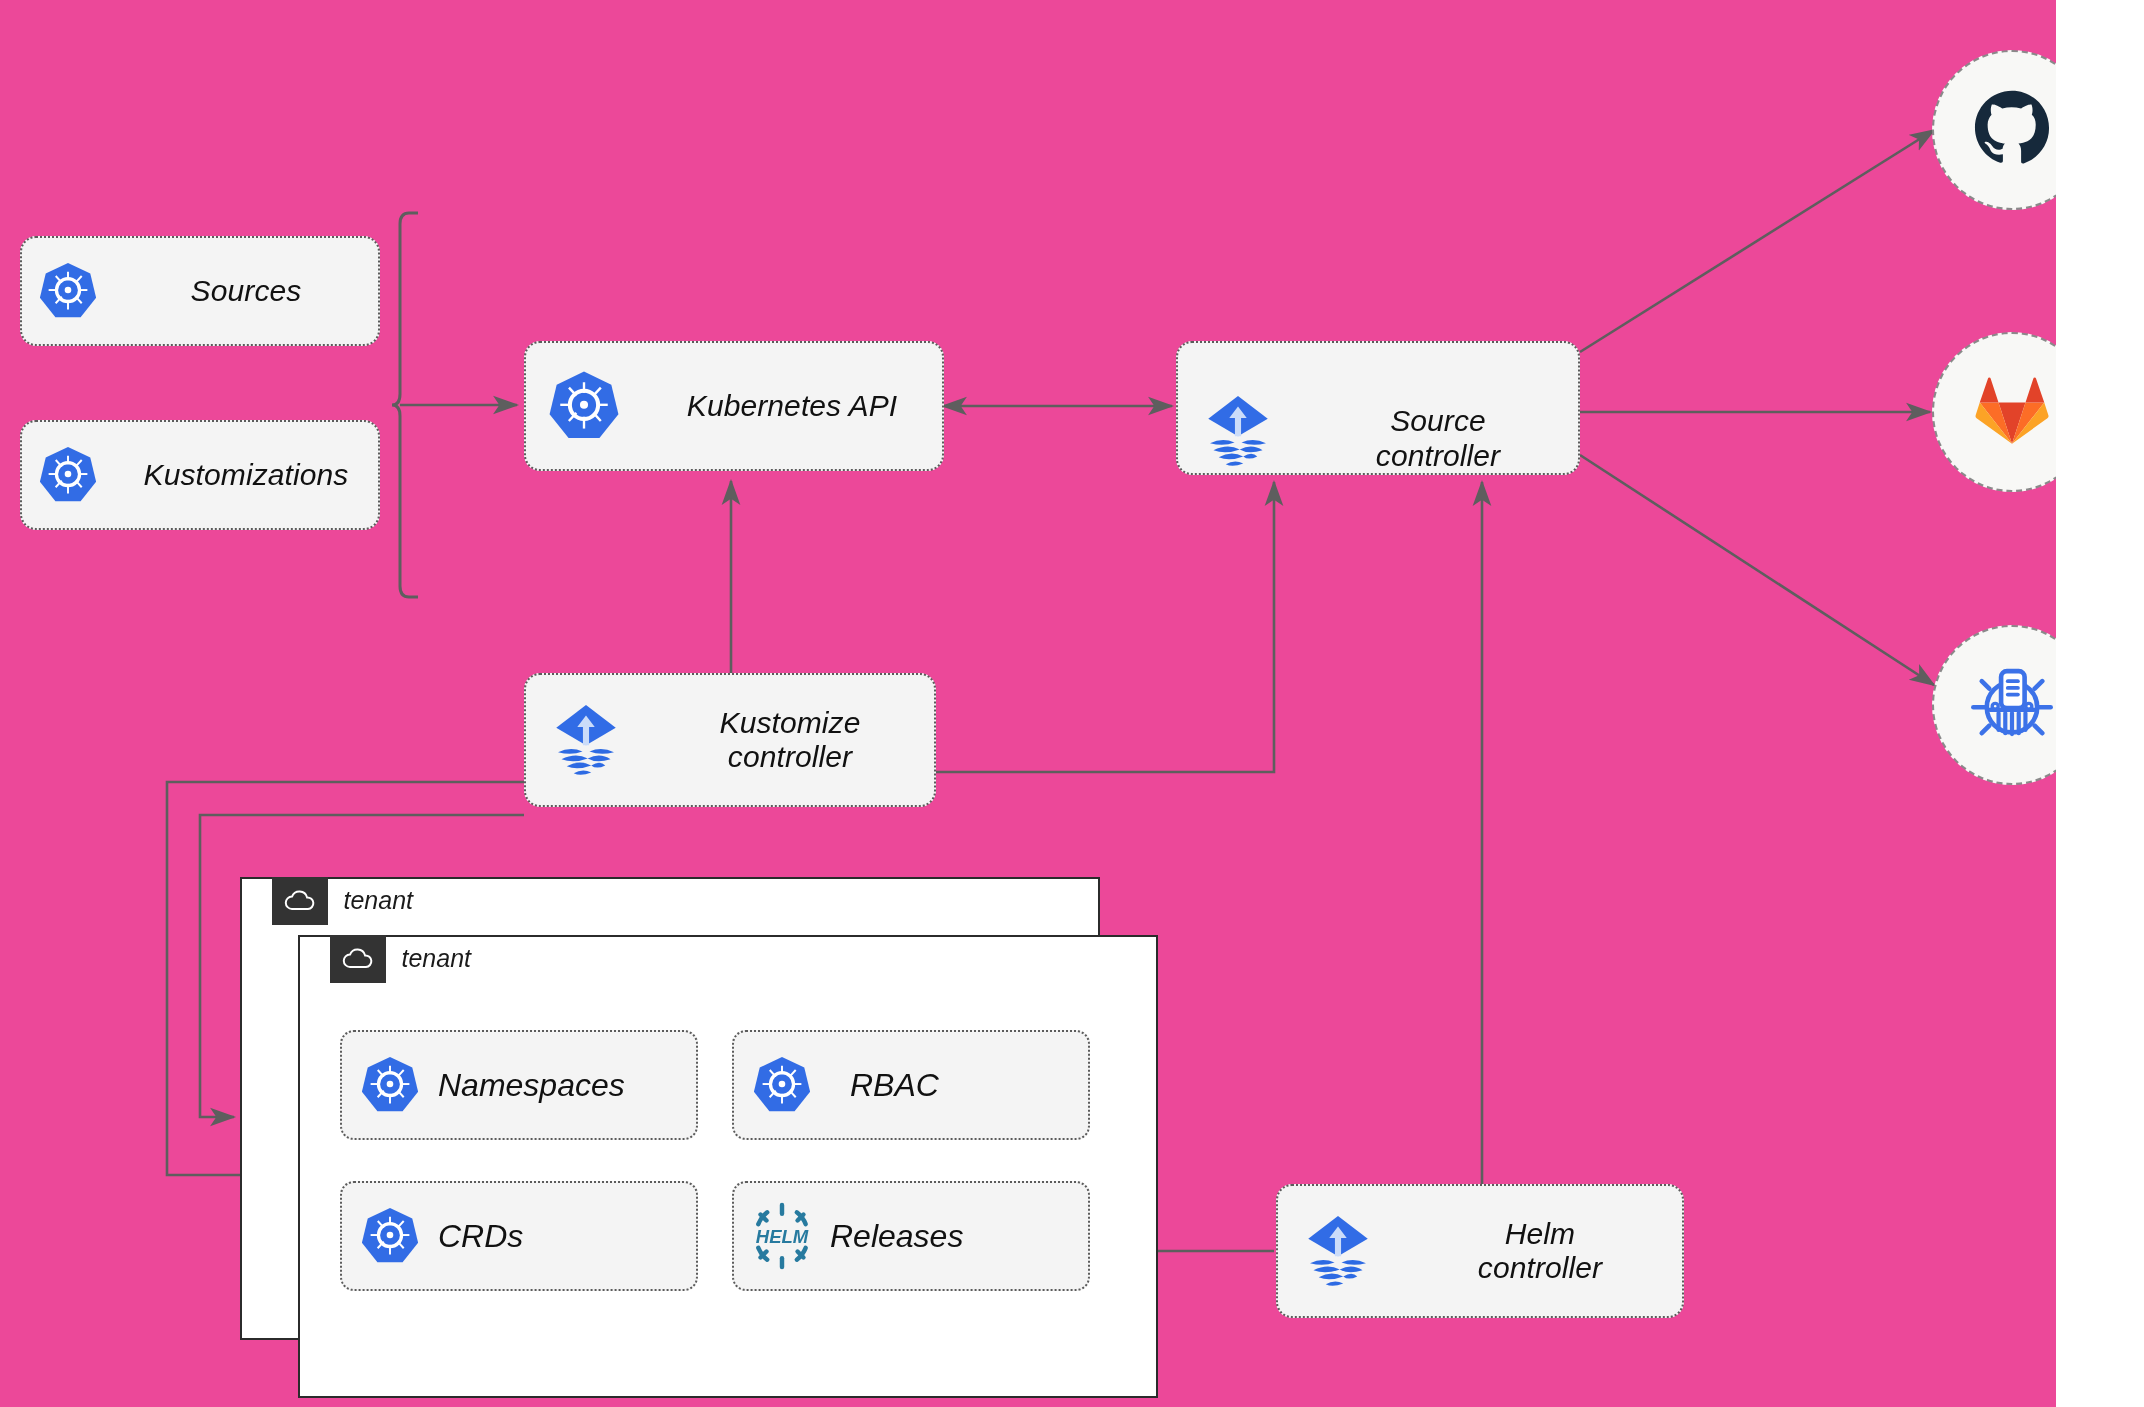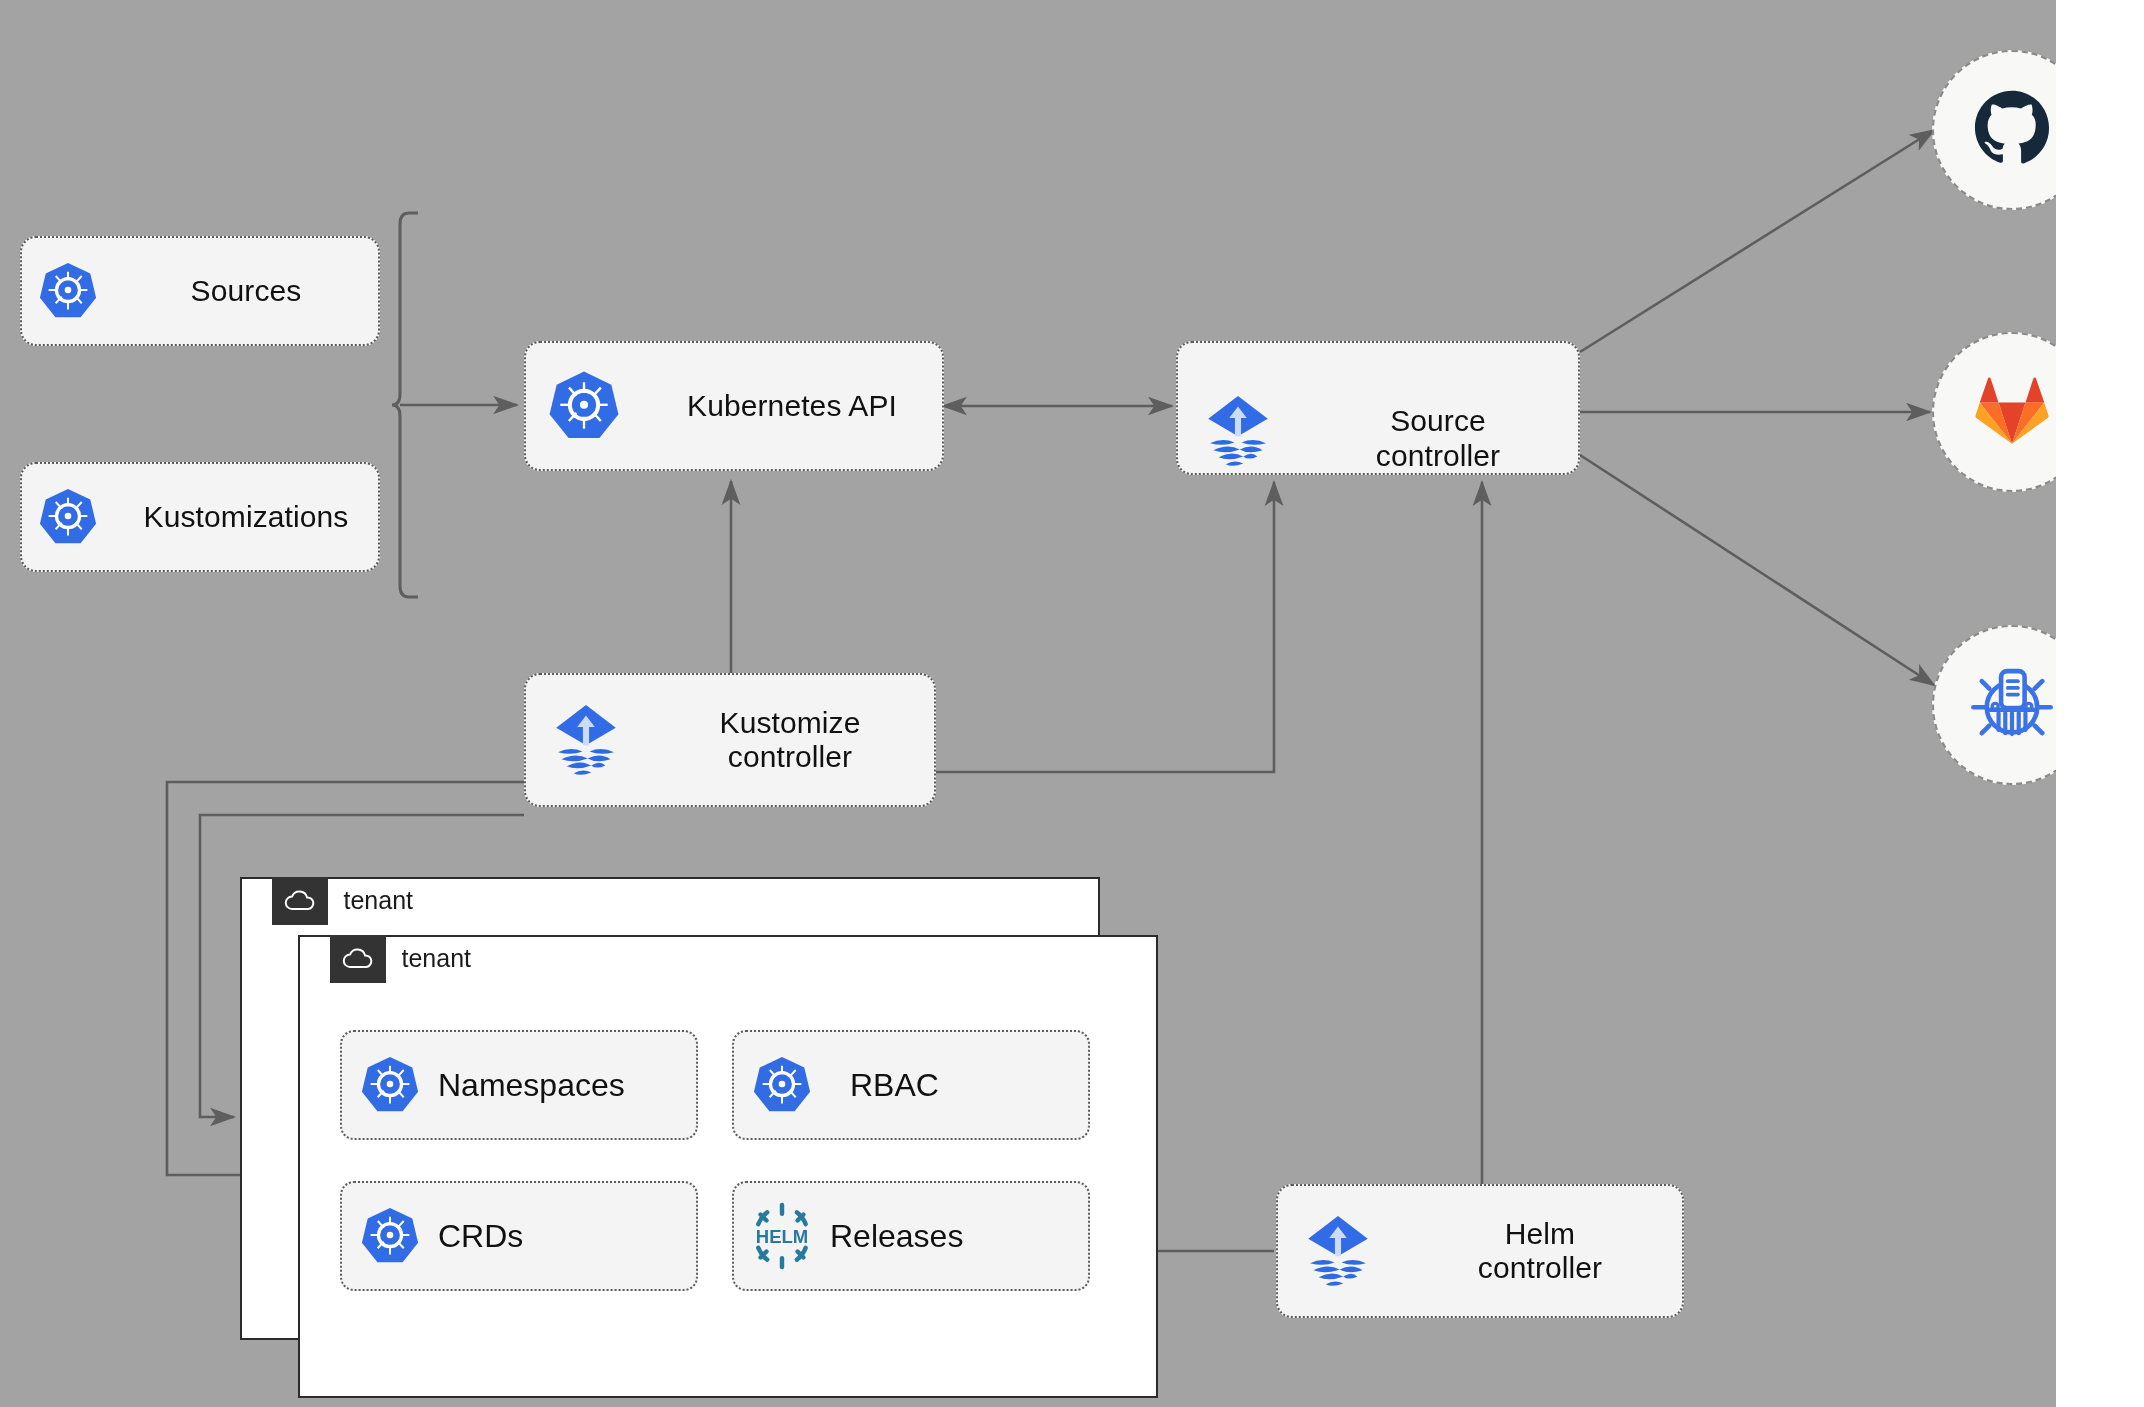--- a/index.html
+++ b/index.html
@@ -1,17 +1,17 @@
 <!DOCTYPE html>
 <html><head>
 <meta charset="utf-8">
 <style>
   html,body{margin:0;padding:0;background:#ffffff;}
   body{font-family:"Liberation Sans","DejaVu Sans",sans-serif;}
-  #canvas{position:relative;width:2056px;height:1407px;overflow:hidden;background:#a3a3a3;}
+  #canvas{position:relative;width:2056px;height:1407px;overflow:hidden;background:#ec4899;font-style:italic;}
   svg.wires{position:absolute;left:0;top:0;width:2144px;height:1407px;pointer-events:none;}
 
   
   .node{
     position:absolute;
     background:#f4f4f4;
     border:2.5px dotted #5b5b5b;
     border-radius:16px;
     display:flex;
     align-items:center;
@@ -109,21 +109,21 @@
           <path d="M39.2 38.5l1.5-1.4 6.2 6.8-1.5 1.4z"></path>
           <path d="M45.4 15.8l1.5 1.4-6.3 6.8-1.5-1.4z"></path>
           <path d="M24.8 37.1l1.5 1.4-6.3 6.8-1.5-1.4z"></path>
           <path d="M32 17.5a13.6 13.6 0 1 0 0 27.2 13.6 13.6 0 0 0 0-27.2zm0 3.4a10.2 10.2 0 1 1 0 20.4 10.2 10.2 0 0 1 0-20.4z"></path>
         </g>
       </svg>
     </span>
     <span class="lbl">Sources</span>
   </div>
 
-  <div class="node" style="left:20px;top:462px;width:360px;height:110px;">
+  <div class="node" style="left:20px;top:420px;width:360px;height:110px;">
     <span class="ico" style="width:92px;">
       <svg width="62" height="62" viewBox="0 0 64 64">
         <path d="M32 3 L55 14 L61 39 L45 59 L19 59 L3 39 L9 14 Z" fill="#326CE5"></path>
         <g fill="#fff">
           <circle cx="32" cy="31" r="3.4"></circle>
           <path d="M31 12h2v9h-2z"></path>
             <path d="M31 41h2v10h-2z"></path>
           <path d="M12 30h9v2h-9z"></path>
             <path d="M43 30h9v2h-9z"></path>
           <path d="M18.6 17.2l1.5-1.4 6.2 6.8-1.5 1.4z"></path>

